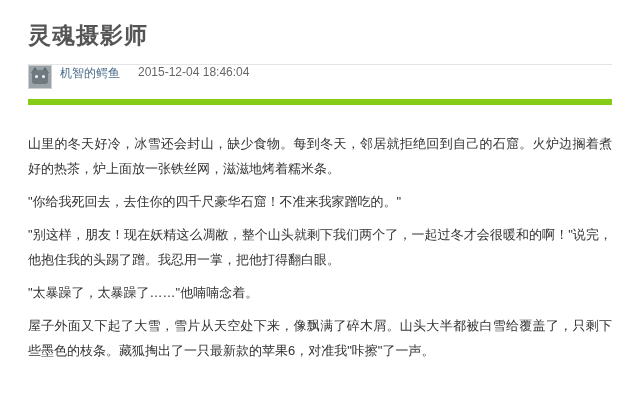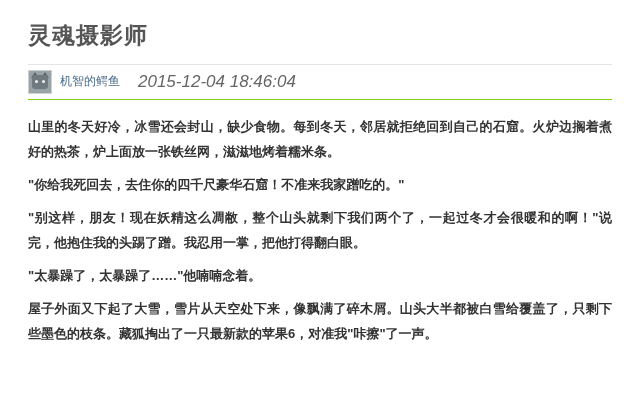--- a/index.html
+++ b/index.html
@@ -25,25 +25,24 @@
     font-size: 23px;
     font-weight: bold;
     color: #555555;
     letter-spacing: 1px;
     padding-top: 22px;
     padding-bottom: 14px;
     line-height: 1.2;
   }
   .meta-bar {
     display: flex;
-    align-items: center;
     border-top: 1px solid #e4e4e4;
-    border-bottom: 1px solid #84cc16;
+    border-bottom: 6px solid #84cc16;
     height: 34px;
-    margin-bottom: 2px;
+    margin-bottom: 14px;
   }
   .avatar {
     width: 22px;
     height: 22px;
     border: 1px solid #cfcfcf;
     background: #9aa3a8;
     margin-right: 8px;
     position: relative;
     overflow: hidden;
     flex: 0 0 auto;
@@ -78,35 +77,33 @@
   }
   .avatar .eye-l { left: 6px; }
   .avatar .eye-r { right: 6px; }
   .author {
     font-size: 12px;
     color: #4a6b8a;
     margin-right: 18px;
     white-space: nowrap;
   }
   .timestamp {
-    font-size: 17px;
+    font-size: 12px;
     color: #666666;
     white-space: nowrap;
-    font-style: italic;
   }
   .content {
     padding-top: 12px;
   }
   .para {
     font-size: 13px;
     line-height: 25px;
     color: #333333;
     margin: 0 0 8px 0;
     text-align: justify;
-    font-weight: bold;
   }
 </style>
 </head>
 <body>
 
 <div class="page">
 
   <div class="article-title">灵魂摄影师</div>
 
   <div class="meta-bar">

